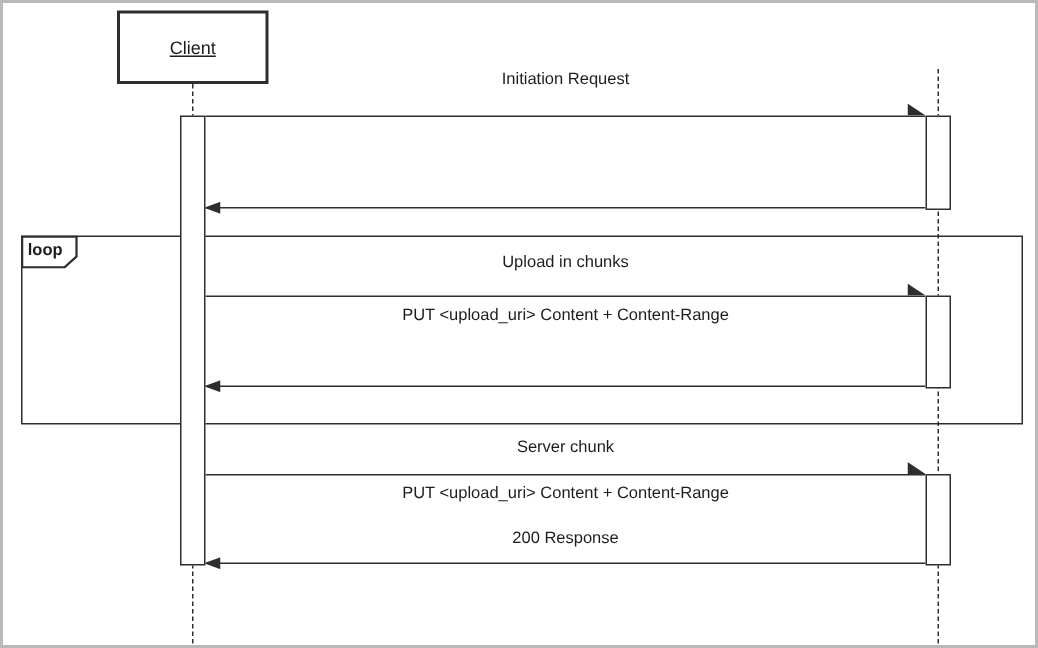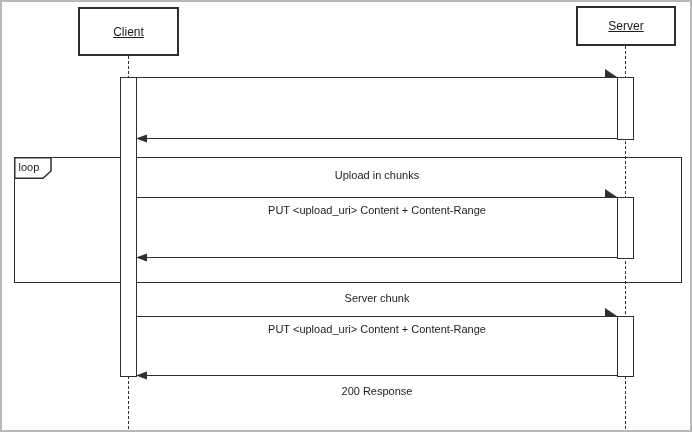--- a/index.html
+++ b/index.html
@@ -26,20 +26,21 @@
   .lifeline{
     position:absolute;top:44px;height:383px;width:0;
     border-left:1.5px dashed var(--line,#4a4a4a);
     z-index:1;
   }
   .loop-frame{
     position:absolute;left:12px;top:155px;width:668px;height:126px;
     box-sizing:border-box;
     border:1.5px solid var(--line,#2e2e2e);
     z-index:2;
+    font-weight:bold;
   }
   .loop-tab{position:absolute;left:-1.5px;top:-1.5px;width:38px;height:22px;}
   .loop-tab svg{display:block;}
   .loop-tab .loop-text{
     position:absolute;left:5px;top:3px;font-size:11px;line-height:14px;
   }
   .msg-line{
     position:absolute;left:135px;width:480px;height:0;
     border-top:1.5px solid var(--line,#2e2e2e);
     z-index:3;
@@ -64,33 +65,31 @@
 <body>
 
 <div class="canvas">
 
   <div class="lifeline" style="left:126px;"></div>
   <div class="lifeline" style="left:623px;"></div>
 
   <div class="actor" style="left:76px;top:5px;width:101px;height:49px;">
     <span>Client</span>
   </div>
-  <div class="actor" style="left:574px;top:4px;width:100px;height:40px;">
-    <span>Server</span>
-  </div>
 
   <div class="loop-frame">
     <div class="loop-tab">
       <svg width="38" height="22" viewBox="0 0 38 22">
         <polygon class="pent" points="0.75,0.75 37,0.75 37,14 29,21.25 0.75,21.25"></polygon>
       </svg>
       <span class="loop-text">loop</span>
     </div>
   </div>
 
+  <div class="lbl" style="top:45px;">Initiation Request</div>
   <div class="msg-line" style="top:75px;"></div>
   <svg class="arrow" style="left:603px;top:67px;" width="12" height="8">
     <polygon points="0,0 12,8 0,8"></polygon>
   </svg>
   <div class="msg-line" style="top:136px;"></div>
   <svg class="arrow" style="left:134px;top:132px;" width="11" height="9">
     <polygon points="11,0.5 0,4.5 11,8.5"></polygon>
   </svg>
 
   <div class="lbl" style="top:167px;">Upload in chunks</div>
@@ -103,21 +102,21 @@
   <svg class="arrow" style="left:134px;top:251px;" width="11" height="9">
     <polygon points="11,0.5 0,4.5 11,8.5"></polygon>
   </svg>
 
   <div class="lbl" style="top:290px;">Server chunk</div>
   <div class="msg-line" style="top:314px;"></div>
   <svg class="arrow" style="left:603px;top:306px;" width="12" height="8">
     <polygon points="0,0 12,8 0,8"></polygon>
   </svg>
   <div class="lbl" style="top:321px;">PUT &lt;upload_uri&gt; Content + Content-Range</div>
-  <div class="lbl" style="top:351px;margin-top:32px;">200 Response</div>
+  <div class="lbl" style="top:351px;">200 Response</div>
   <div class="msg-line" style="top:373px;"></div>
   <svg class="arrow" style="left:134px;top:369px;" width="11" height="9">
     <polygon points="11,0.5 0,4.5 11,8.5"></polygon>
   </svg>
 
   <div class="activation" style="left:118px;top:75px;height:300px;"></div>
   <div class="activation" style="left:615px;top:75px;height:63px;"></div>
   <div class="activation" style="left:615px;top:195px;height:62px;"></div>
   <div class="activation" style="left:615px;top:314px;height:61px;"></div>
 

